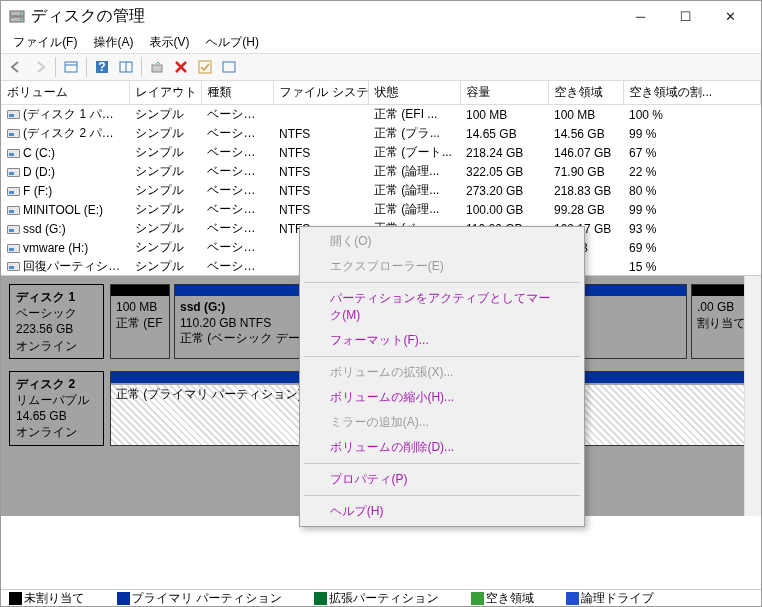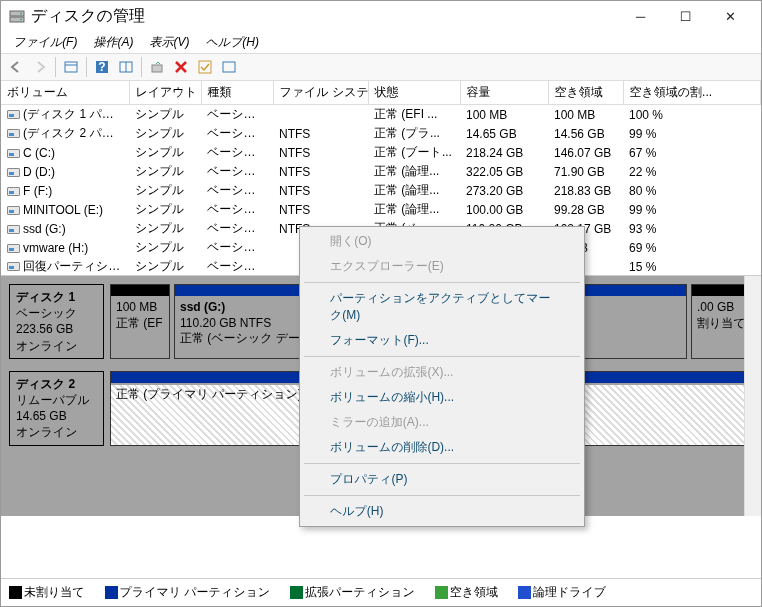--- a/index.html
+++ b/index.html
@@ -2,46 +2,46 @@
 <html><head>
 <meta charset="utf-8">
 <style>
 * { box-sizing: border-box; margin: 0; padding: 0; font-family: "Yu Gothic UI", "Meiryo UI", sans-serif; font-size: 12px; }
 body { background: #fff; width: 762px; height: 607px; overflow: hidden; position: relative; border: 1px solid #999; }
 .titlebar { height: 30px; display: flex; align-items: center; padding: 0 8px; background: #fff; }
 .titlebar .icon { width: 16px; height: 16px; margin-right: 6px; }
 .titlebar .title { flex: 1; font-size: 16px; }
 .titlebar .controls { display: flex; }
 .titlebar .controls div { width: 45px; height: 30px; display: flex; align-items: center; justify-content: center; font-size: 13px; color: #222; }
-.menubar { height: 22px; display: flex; align-items: center; padding: 0 4px; background: #fff; font-style: italic; }
+.menubar { height: 22px; display: flex; align-items: center; padding: 0 4px; background: #fff; }
 .menubar span { padding: 2px 8px; }
 .toolbar { height: 28px; display: flex; align-items: center; padding: 0 4px; border-top: 1px solid #ddd; border-bottom: 1px solid #ddd; background: #f8f8f8; gap: 2px; }
 .toolbar .btn { width: 22px; height: 22px; display: flex; align-items: center; justify-content: center; }
 .toolbar .sep { width: 1px; height: 20px; background: #ccc; margin: 0 2px; }
 .grid-wrap { height: 195px; overflow: hidden; border-bottom: 1px solid #ccc; position: relative; }
 .grid { width: 100%; border-collapse: collapse; table-layout: fixed; }
 .grid th { text-align: left; font-weight: normal; padding: 3px 6px; border-right: 1px solid #ddd; background: #fff; border-bottom: 1px solid #ddd; white-space: nowrap; overflow: hidden; }
 .grid td { padding: 1px 6px; white-space: nowrap; overflow: hidden; text-overflow: ellipsis; }
 .vol-icon { display: inline-block; width: 13px; height: 9px; background: #e8e8e8; border: 1px solid #888; border-radius: 1px; margin-right: 3px; vertical-align: middle; position: relative; }
 .vol-icon::after { content: ""; position: absolute; width: 5px; height: 3px; background: #4a90d0; bottom: 1px; left: 1px; }
 .disk-area { height: 240px; overflow: auto; background: #a3a3a3; position: relative; }
 .disk-row { display: flex; margin: 8px 8px 12px 8px; gap: 6px; }
 .disk-label { width: 95px; border: 1px solid #000; padding: 4px 6px; font-size: 11px; line-height: 1.35; }
 .disk-label b { font-weight: bold; }
 .disk-parts { flex: 1; display: flex; gap: 4px; }
 .part { border: 1px solid #333; display: flex; flex-direction: column; font-size: 11px; line-height: 1.3; overflow: hidden; }
 .part .cap { height: 11px; margin-bottom: 2px; background: #0030a0; }
 .part .cap.black { background: #000; }
 .part .body { padding: 2px 5px; flex: 1; }
 .part.hatched .body { background: repeating-linear-gradient(45deg, #fff, #fff 3px, #ddd 3px, #ddd 5px); }
-.legend { position: absolute; bottom: 0; left: 0; right: 0; height: 28px; border-top: 1px solid #ccc; display: flex; align-items: center; padding: 0 8px; gap: 4px; background: #fff; font-size: 12px; }
+.legend { position: absolute; bottom: 0; left: 0; right: 0; height: 17px; border-top: 1px solid #ccc; display: flex; align-items: center; padding: 0 8px; gap: 16px; background: #fff; font-size: 12px; }
 .legend .sw { width: 13px; height: 13px; display: inline-block; margin-right: 2px; }
 .legend span { margin-right: 8px; display: inline-flex; align-items: center; }
 .context-menu { position: absolute; left: 298px; top: 225px; width: 286px; background: #f0f0f0; border: 1px solid #a0a0a0; box-shadow: 3px 3px 6px rgba(0,0,0,0.25); padding: 2px; z-index: 100; }
-.context-menu .item { padding: 4px 24px 4px 28px; font-size: 12px; color: #0c4a6e; }
+.context-menu .item { padding: 4px 24px 4px 28px; font-size: 12px; color: #a21caf; }
 .context-menu .item.disabled { color: #9a9a9a; }
 .context-menu .item.highlight { background: #90c8f6; outline: 2px solid #ff2323; outline-offset: -1px; }
 .context-menu hr { border: none; border-top: 1px solid #c8c8c8; margin: 3px 2px; }
 .scrollbar-v { position: absolute; right: 0; top: 0; bottom: 0; width: 17px; background: #f0f0f0; border-left: 1px solid #ddd; }
 </style>
 </head>
 <body>
 
 <div class="titlebar">
   <svg class="icon" viewBox="0 0 16 16">

